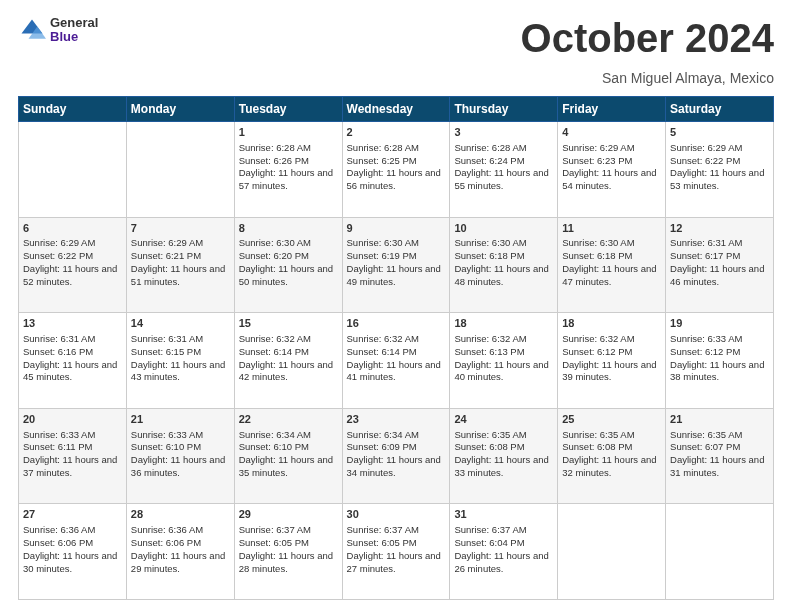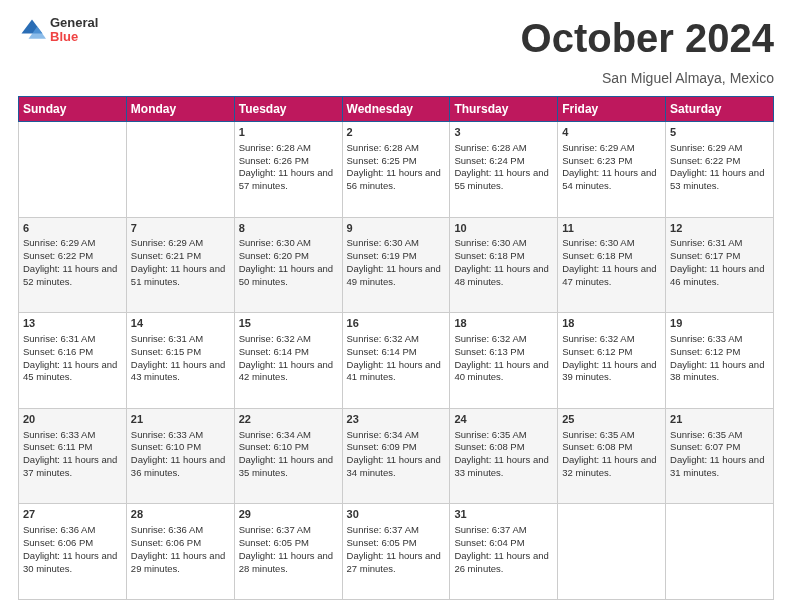--- a/index.html
+++ b/index.html
@@ -29,21 +29,21 @@
       gap: 4px;
     }
     .logo-text {
       display: flex;
       flex-direction: column;
       font-size: 13px;
       font-weight: bold;
       line-height: 1.1;
     }
     .logo-text .general { color: #333; }
-    .logo-text .blue { color: #ef4444; }
+    .logo-text .blue { color: #4c1d95; }
     .logo-icon {
       width: 28px;
       height: 28px;
     }
     .title-area {
       text-align: right;
     }
     .month-title {
       font-size: 40px;
       font-weight: bold;
@@ -56,21 +56,21 @@
       margin-top: 10px;
     }
     .calendar {
       flex: 1;
       border: 1px solid #ccc;
       border-collapse: collapse;
       width: 100%;
       table-layout: fixed;
     }
     .calendar thead tr th {
-      background: #be185d;
+      background: #0c4a6e;
       color: #fff;
       font-size: 12px;
       font-weight: bold;
       padding: 5px 4px;
       text-align: left;
       border: 1px solid #1e5a9a;
     }
     .calendar tbody tr td {
       border: 1px solid #ccc;
       vertical-align: top;

